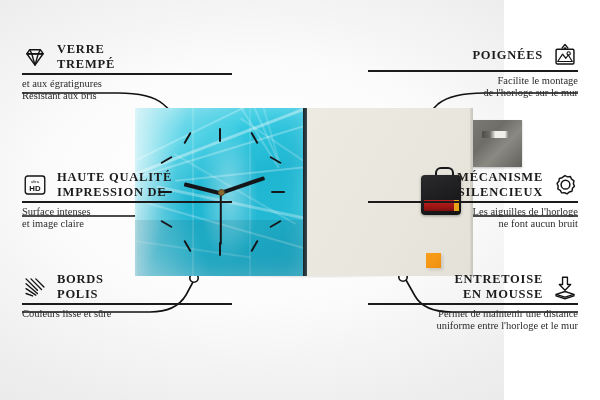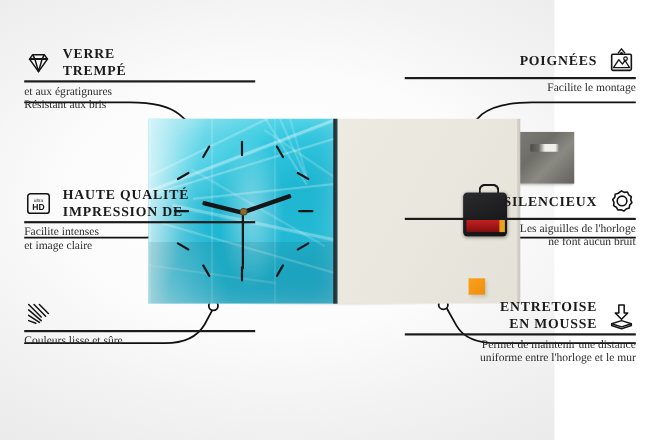--- a/index.html
+++ b/index.html
@@ -222,37 +222,41 @@
         <text x="16" y="14" font-family="Liberation Sans, sans-serif" font-size="5.4" text-anchor="middle" fill="#141414">ultra</text>
         <text x="16" y="23.5" font-family="Liberation Sans, sans-serif" font-size="9.6" font-weight="bold" text-anchor="middle" fill="#141414">HD</text>
       </svg>
       <div>
         <div class="feat-title">HAUTE QUALITÉ</div>
         <div class="feat-title">IMPRESSION DE</div>
       </div>
     </div>
     <div class="rule"></div>
     <div class="feat-desc">
-      <div>Facilite intenses</div>
+      <div>Surface intenses</div>
       <div>et image claire</div>
     </div>
   </div>
 
   <div class="feature" style="left:22px;top:272px;">
     <div class="feat-head">
       <svg class="icon" viewBox="0 0 32 32">
         <g stroke="#141414" stroke-width="1.7" stroke-linecap="round">
           <path d="M5 6 L19 20"></path>
             <path d="M5 12 L19 24"></path>
           <path d="M5 18 L17 26"></path>
             <path d="M5 24 L13 27"></path>
           <path d="M11 6 L24 19"></path>
             <path d="M17 6 L27 16"></path>
         </g>
       </svg>
+      <div>
+        <div class="feat-title">BORDS</div>
+        <div class="feat-title">POLIS</div>
+      </div>
     </div>
     <div class="rule"></div>
     <div class="feat-desc">
       <div>Couleurs lisse et sûre</div>
     </div>
   </div>
 
   <div class="feature right-side" style="left:368px;top:42px;">
     <div class="feat-head right">
       <svg class="icon" viewBox="0 0 32 32">
@@ -262,35 +266,37 @@
         <path d="M7 24 L13 15 L17 20 L20 16 L25 24 Z" fill="none" stroke="#141414" stroke-width="1.5" stroke-linejoin="round"></path>
         <circle cx="20.5" cy="14" r="2" fill="none" stroke="#141414" stroke-width="1.4"></circle>
       </svg>
       <div>
         <div class="feat-title">POIGNÉES</div>
       </div>
     </div>
     <div class="rule"></div>
     <div class="feat-desc">
       <div>Facilite le montage</div>
+      <div>de l'horloge sur le mur</div>
     </div>
   </div>
 
   <div class="feature right-side" style="left:368px;top:170px;">
     <div class="feat-head right">
       <svg class="icon" viewBox="0 0 32 32">
         <g fill="none" stroke="#141414" stroke-width="1.8" stroke-linejoin="round">
           <path d="M16 4.4 L19.1 6.0 L22.6 5.6 L24.1 8.8 L27.0 10.8 L26.3 14.3
                    L27.6 17.5 L25.2 20.1 L24.6 23.6 L21.2 24.6 L18.6 26.9
                    L15.4 25.5 L11.9 25.7 L10.2 22.6 L7.2 20.8 L7.6 17.3
                    L6.2 14.1 L8.5 11.5 L9.0 8.0 L12.4 7.0 Z"></path>
           <circle cx="16.6" cy="15.6" r="5.4"></circle>
         </g>
       </svg>
       <div>
+        <div class="feat-title">MÉCANISME</div>
         <div class="feat-title">SILENCIEUX</div>
       </div>
     </div>
     <div class="rule"></div>
     <div class="feat-desc">
       <div>Les aiguilles de l'horloge</div>
       <div>ne font aucun bruit</div>
     </div>
   </div>
 

